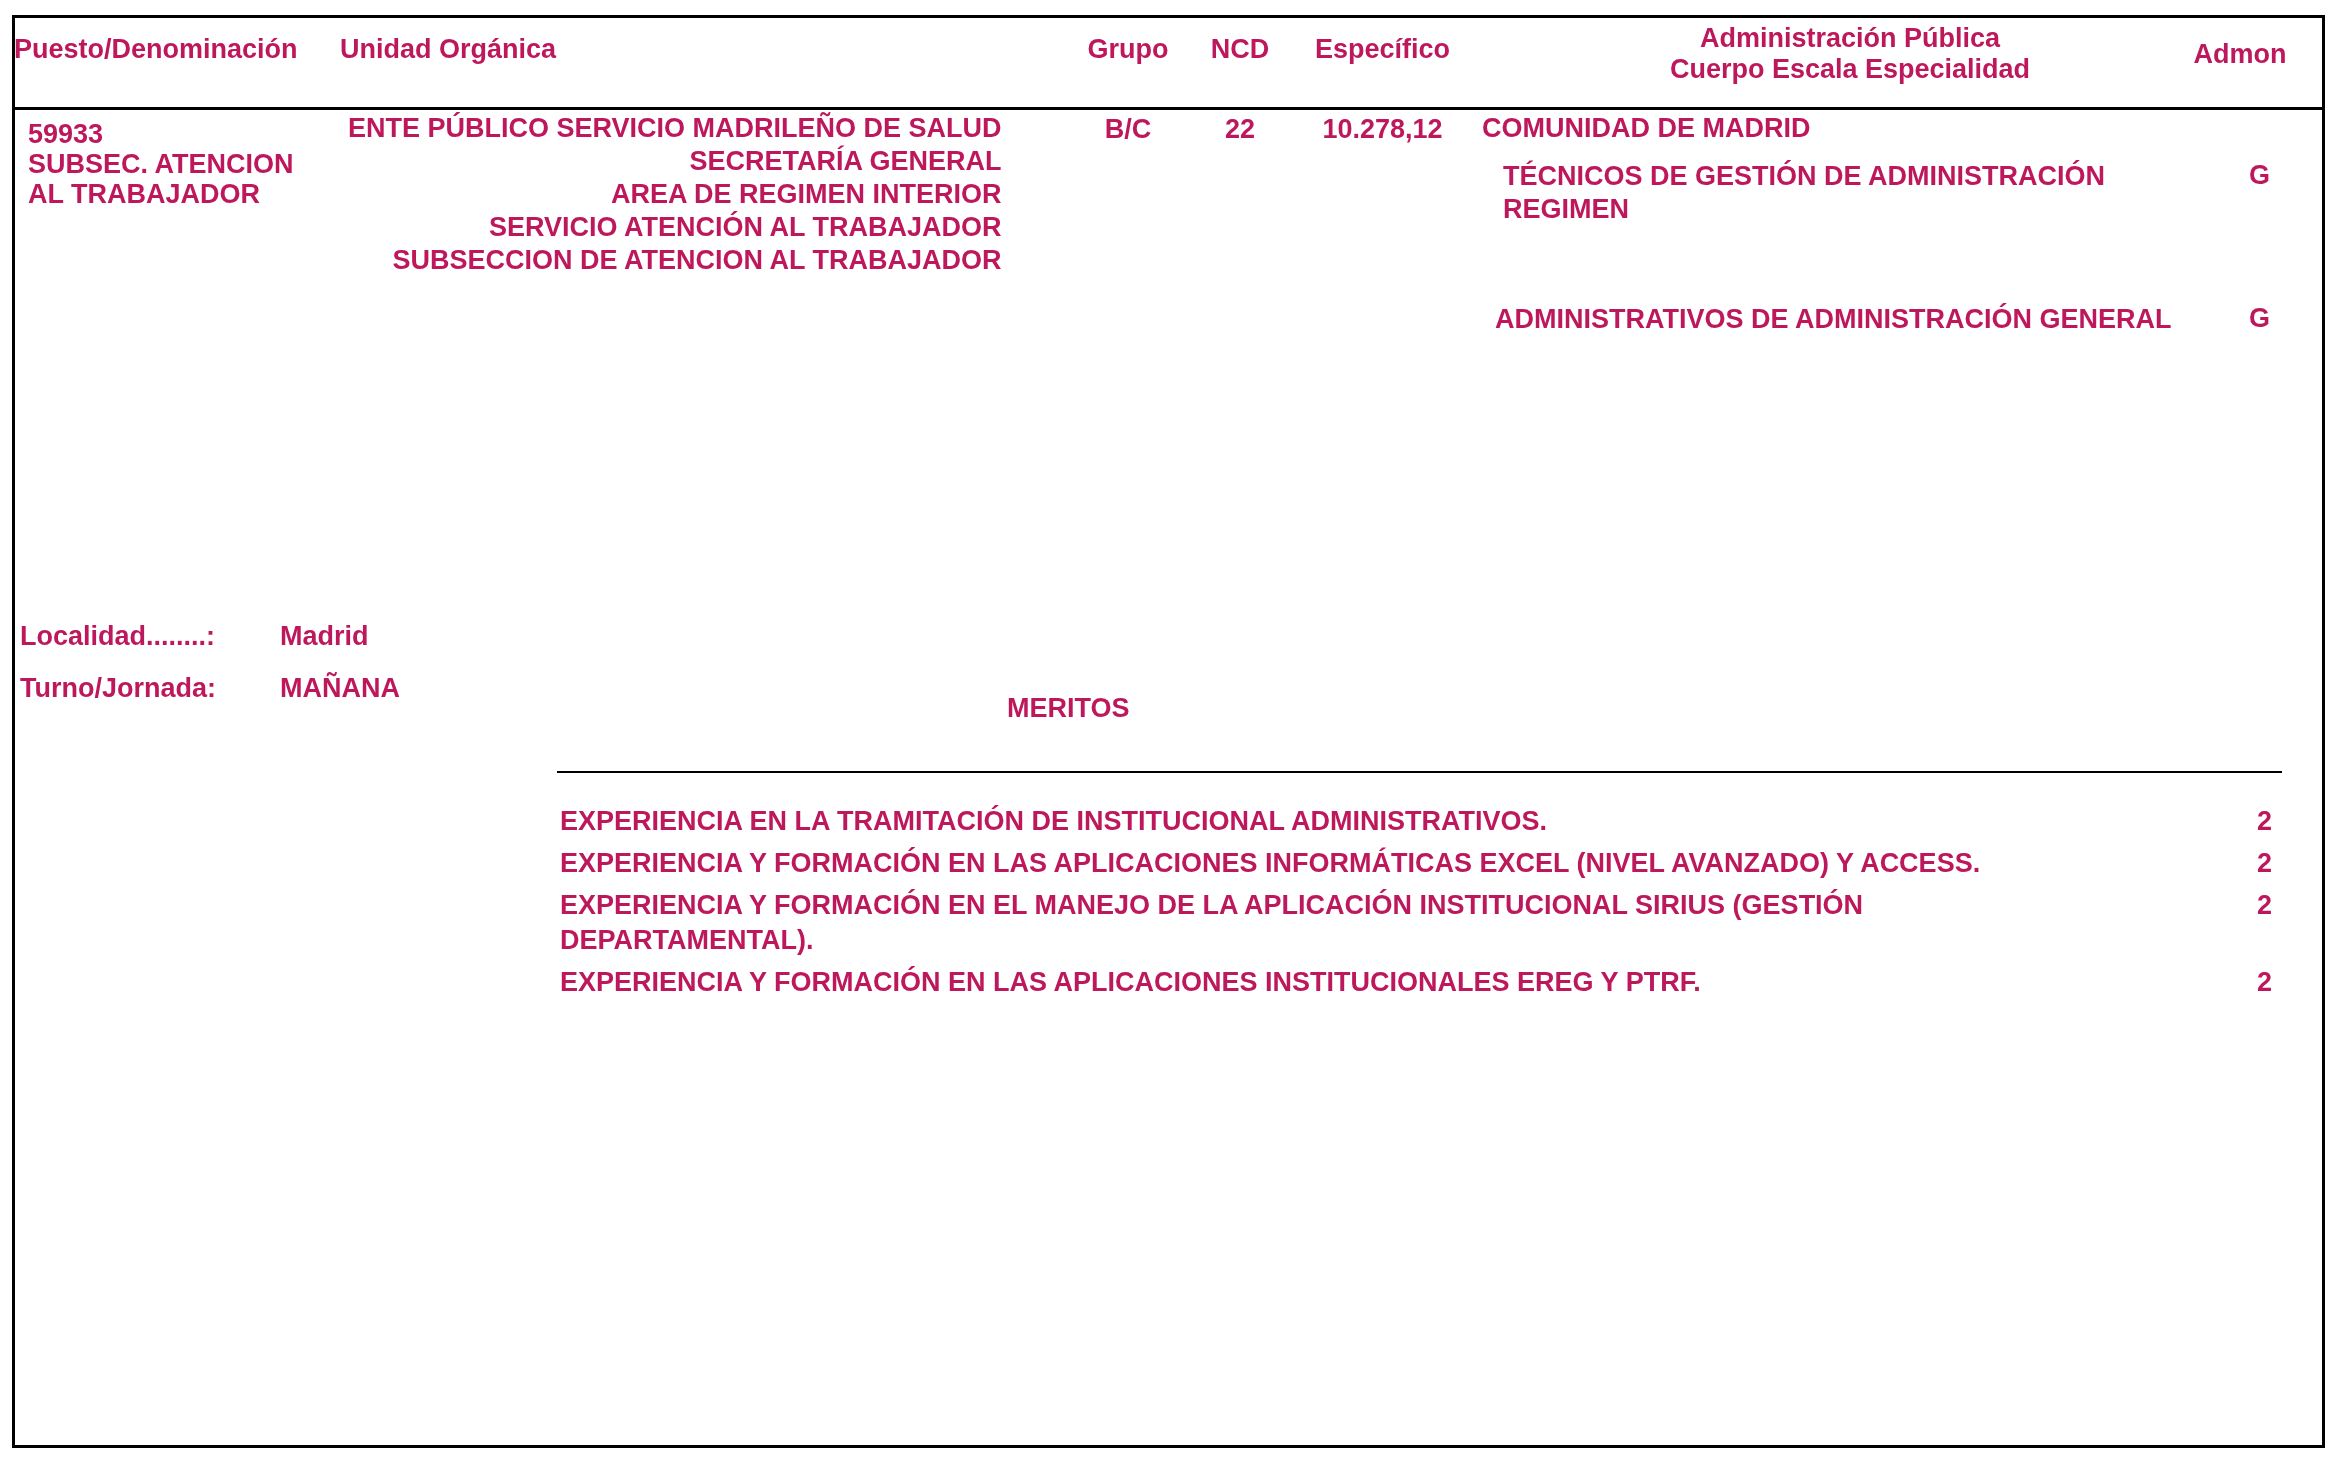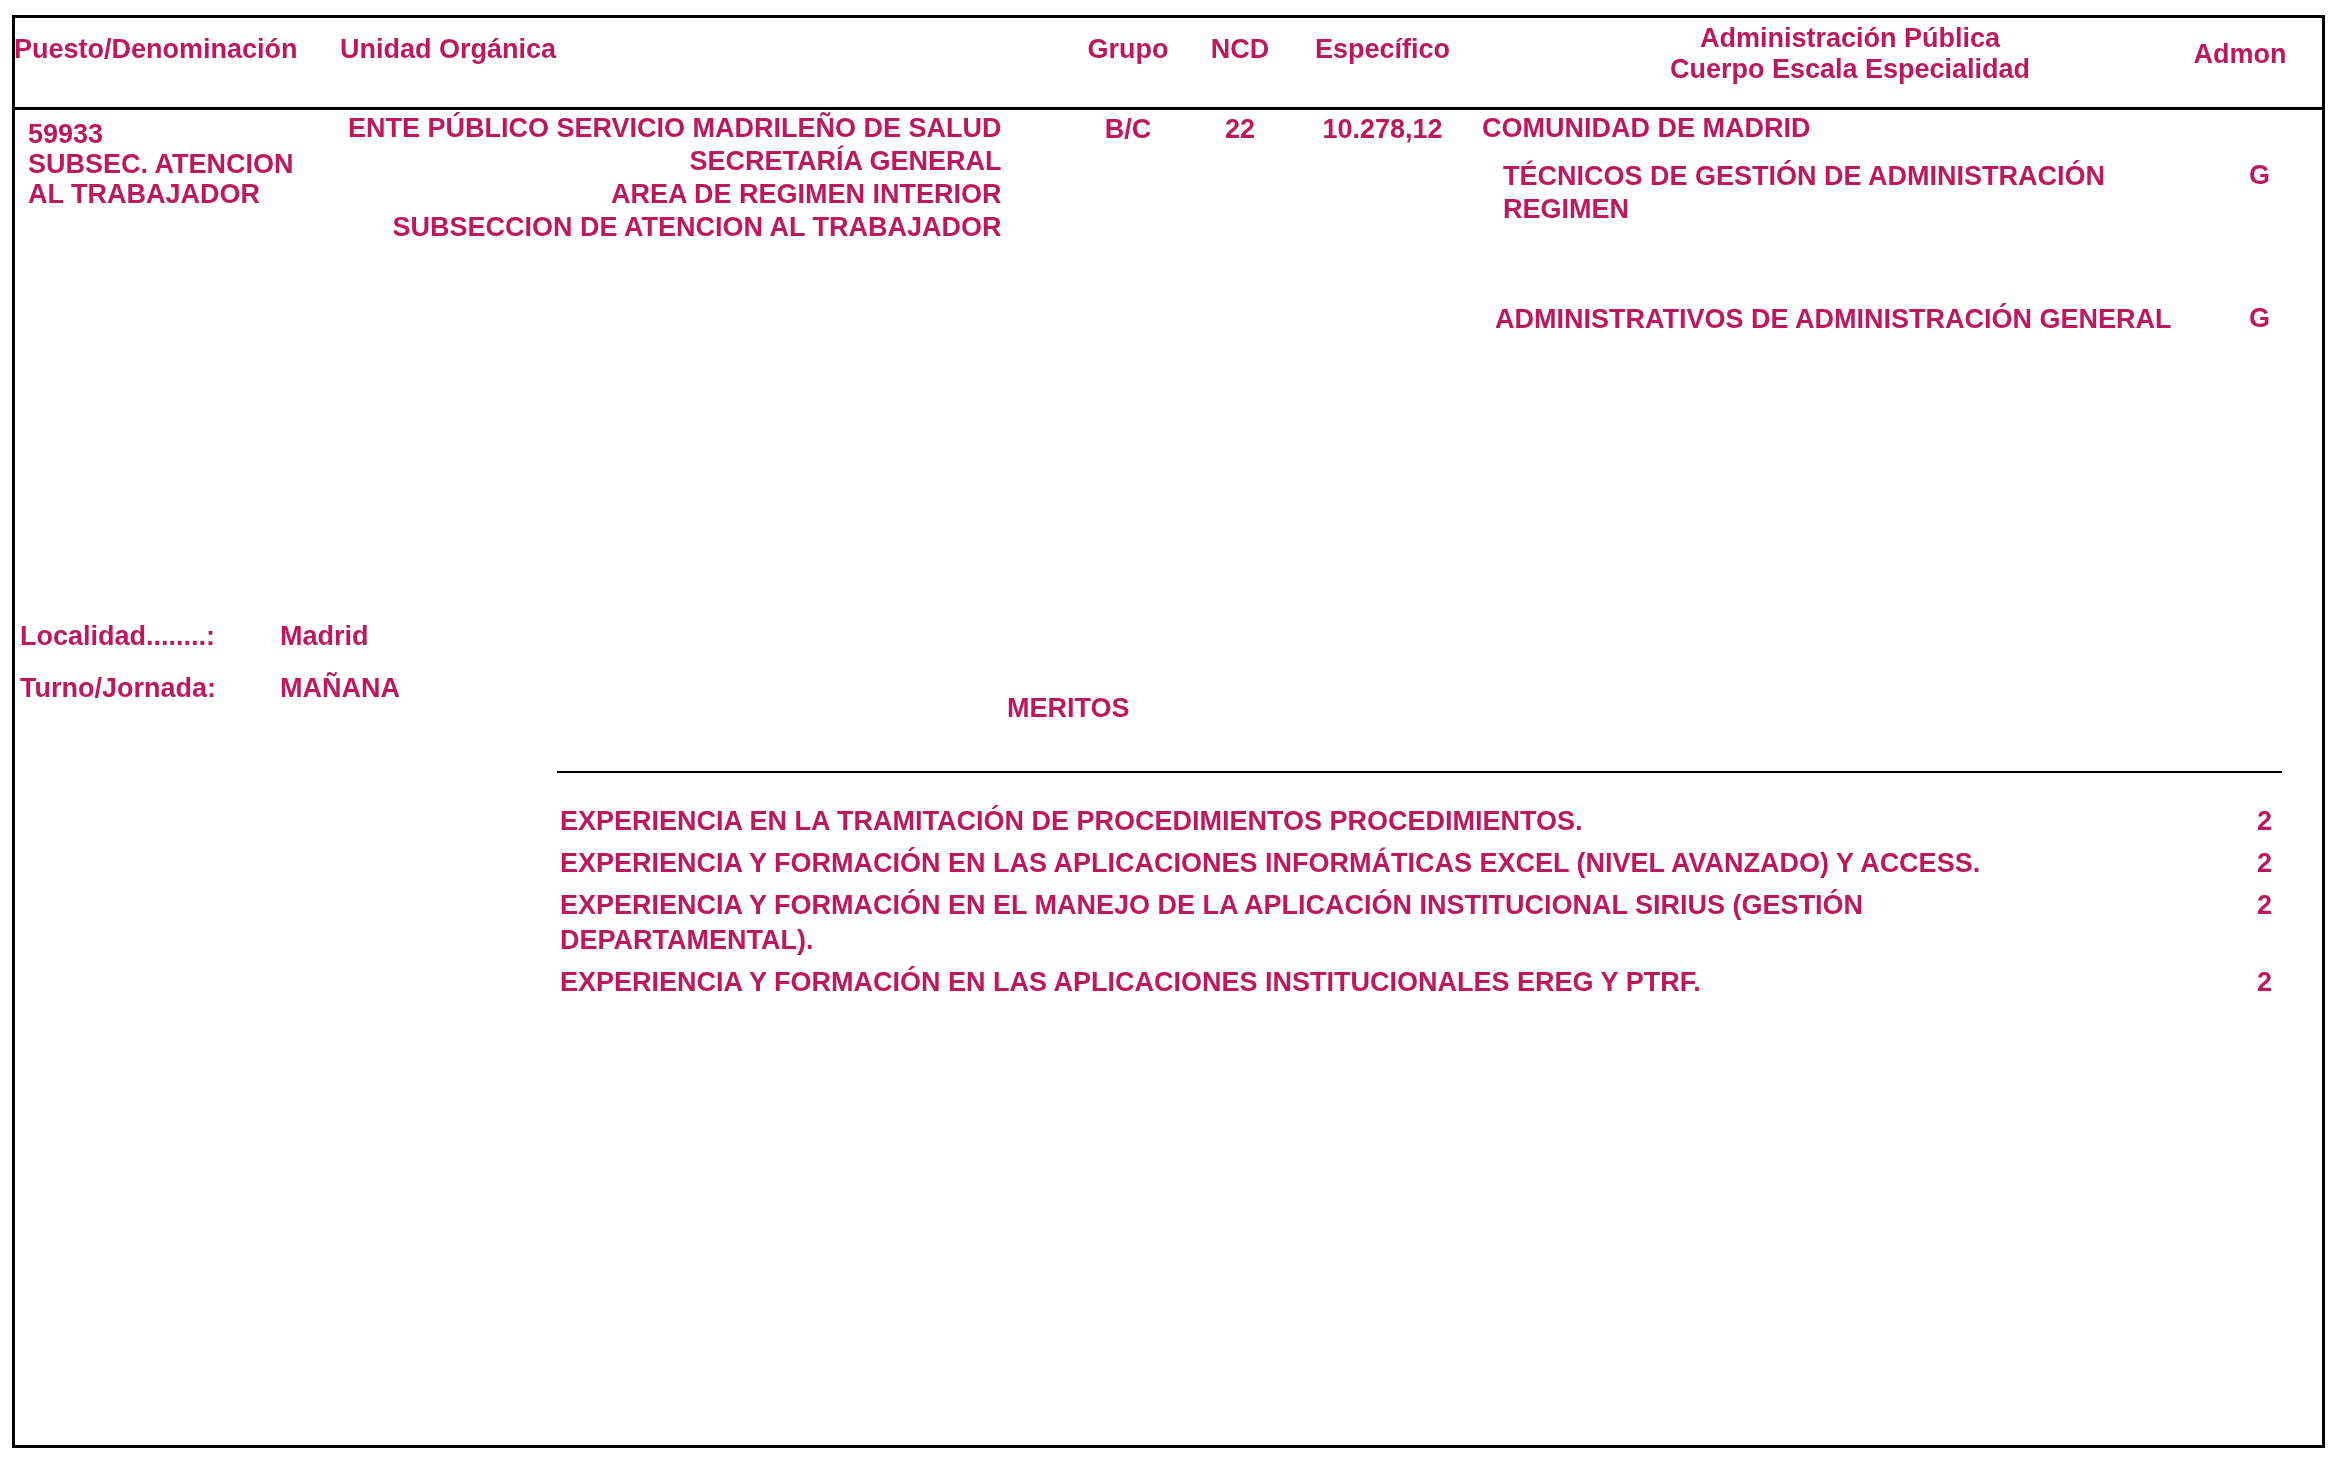--- a/index.html
+++ b/index.html
@@ -80,20 +80,21 @@
   <div class="abs lh30" style="left:28px; top:119px;">
     <div>59933</div>
     <div>SUBSEC. ATENCION</div>
     <div>AL TRABAJADOR</div>
   </div>
 
   <div class="abs lh33" style="left:348px; top:112px;text-align:right;">
     <div>ENTE PÚBLICO SERVICIO MADRILEÑO DE SALUD</div>
     <div>SECRETARÍA GENERAL</div>
     <div>AREA DE REGIMEN INTERIOR</div>
+    <div>SERVICIO ATENCIÓN AL TRABAJADOR</div>
     <div>SUBSECCION DE ATENCION AL TRABAJADOR</div>
   </div>
 
   <div class="abs center" style="left:1063px; top:114px; width:130px;">B/C</div>
   <div class="abs center" style="left:1180px; top:114px; width:120px;">22</div>
   <div class="abs center" style="left:1300px; top:114px; width:165px;">10.278,12</div>
 
   <div class="abs" style="left:1482px; top:113px;">COMUNIDAD DE MADRID</div>
 
   <div class="abs lh33" style="left:1495px; top:160px;margin-left:8px;">
@@ -111,21 +112,21 @@
   <div class="abs" style="left:280px; top:621px;">Madrid</div>
   <div class="abs" style="left:20px; top:673px;">Turno/Jornada:</div>
   <div class="abs" style="left:280px; top:673px;">MAÑANA</div>
 
   <div class="abs" style="left:1007px; top:693px;">MERITOS</div>
   <div class="hline" style="left:557px; top:771px; width:1725px; height:2px;"></div>
 
   <div class="merits-list">
     <div class="merit-item">
       <div class="merit-text">
-        <div>EXPERIENCIA EN LA TRAMITACIÓN DE PROCEDIMIENTOS PROCEDIMIENTOS.</div>
+        <div>EXPERIENCIA EN LA TRAMITACIÓN DE INSTITUCIONAL ADMINISTRATIVOS.</div>
       </div>
       <div class="merit-value">2</div>
     </div>
     <div class="merit-item">
       <div class="merit-text">
         <div>EXPERIENCIA Y FORMACIÓN EN LAS APLICACIONES INFORMÁTICAS EXCEL (NIVEL AVANZADO) Y ACCESS.</div>
       </div>
       <div class="merit-value">2</div>
     </div>
     <div class="merit-item">

